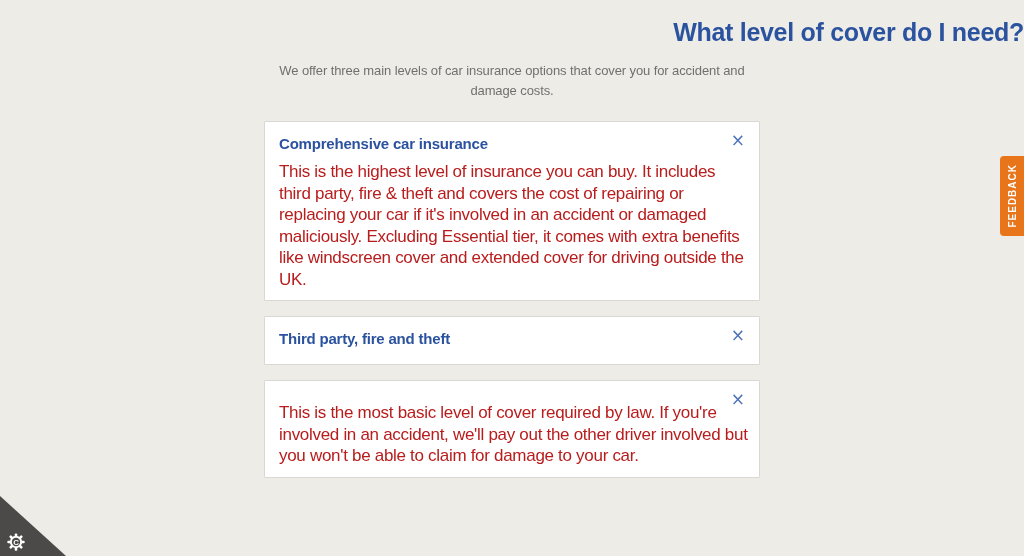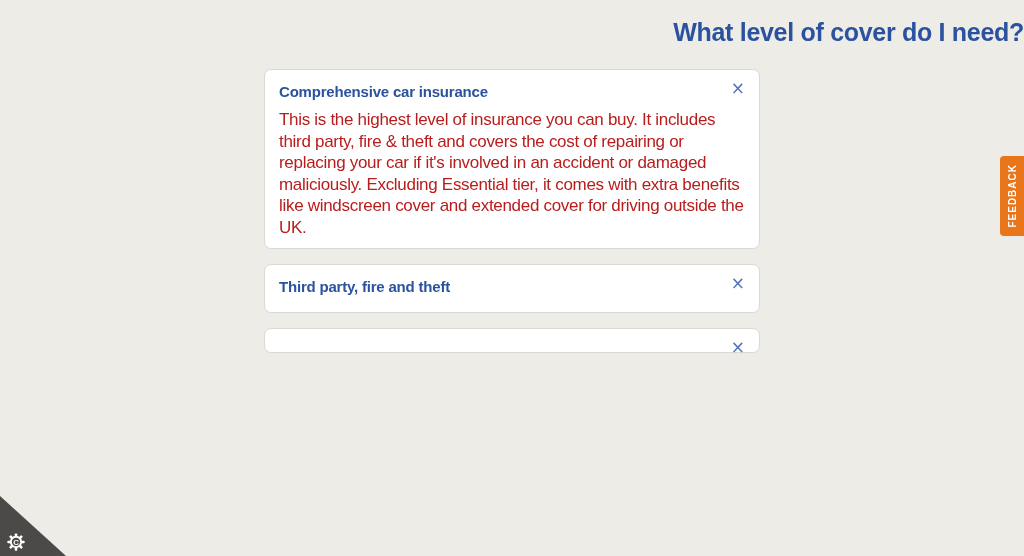--- a/index.html
+++ b/index.html
@@ -29,21 +29,21 @@
     color: #70706f;
   }
   .cards {
     width: 496px;
     margin: 21px auto 0;
   }
   .card {
     position: relative;
     background: #ffffff;
     border: 1px solid #d9d8d4;
-    border-radius: 7px;
+    border-radius: 1px;
     padding: 13px 40px 10px 14px;
     margin-bottom: 15px;
   }
   .card-title {
     font-size: 15px;
     line-height: 18px;
     font-weight: 700;
     letter-spacing: -0.2px;
     color: #2b529f;
     margin-bottom: 6px;
@@ -110,36 +110,38 @@
     padding: 0;
     cursor: pointer;
   }
   .cookie-button svg { display: block; }
 </style>
 </head>
 <body>
 
 <main>
   <h1 class="page-title">What level of cover do I need?</h1>
+  <p class="page-subtitle">We offer three main levels of car insurance options that cover you for accident and damage costs.</p>
 
   <section class="cards">
 
     <article class="card">
       <h2 class="card-title">Comprehensive car insurance</h2>
       <button class="card-close" aria-label="Close">×</button>
       <p class="card-body">This is the highest level of insurance you can buy. It includes third party, fire &amp; theft and covers the cost of repairing or replacing your car if it's involved in an accident or damaged maliciously. Excluding Essential tier, it comes with extra benefits like windscreen cover and extended cover for driving outside the UK.</p>
     </article>
 
     <article class="card">
       <h2 class="card-title">Third party, fire and theft</h2>
       <button class="card-close" aria-label="Close">×</button>
     </article>
 
     <article class="card">
       <button class="card-close" aria-label="Close">×</button>
+      <p class="card-body">This is the most basic level of cover required by law. If you're involved in an accident, we'll pay out the other driver involved but you won't be able to claim for damage to your car.</p>
     </article>
 
   </section>
 </main>
 
 <div class="feedback-tab">
   <span>FEEDBACK</span>
 </div>
 
 <div class="cookie-corner"></div>

